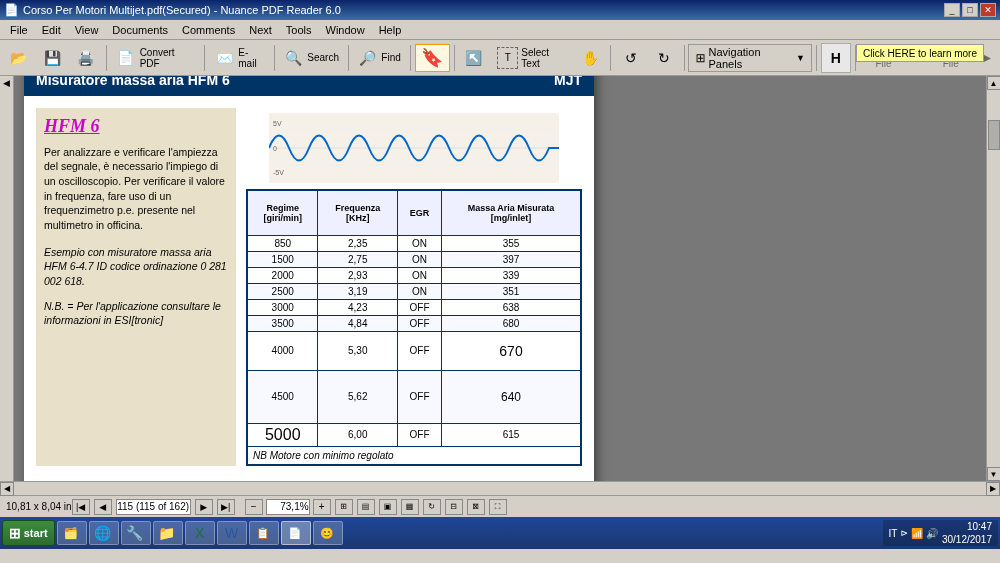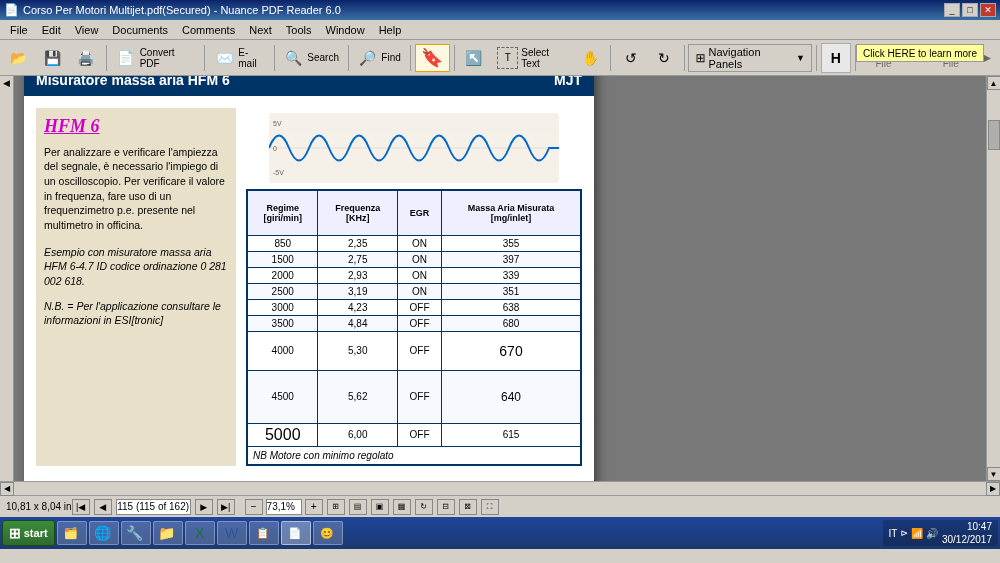--- a/index.html
+++ b/index.html
@@ -588,21 +588,21 @@
     <span>10,81 x 8,04 in</span>
   </div>
   <div class="status-center">
     <div class="nav-arrow-btn">|◀</div>
     <div class="nav-arrow-btn">◀</div>
     <input class="page-input" type="text" readonly="" style="width: 75px; height: 16px; border: 1px solid rgb(136, 136, 136); background: white; text-align: center; font-size: 10px;" value="115 (115 of 162)">
     <div class="nav-arrow-btn">▶</div>
     <div class="nav-arrow-btn">▶|</div>
     <div style="margin-left:6px; display:flex; align-items:center; gap:3px;">
       <div class="status-icon-btn">−</div>
-      <input class="zoom-input" type="text" readonly="" style="width: 36px; height: 16px; border: 1px solid rgb(136, 136, 136); background: white; text-align: left; font-size: 10px;" value="73,1%">
+      <input class="zoom-input" type="text" readonly="" style="width: 44px; height: 16px; border: 1px solid rgb(136, 136, 136); background: white; text-align: right; font-size: 10px;" value="73,1%">
       <div class="status-icon-btn">+</div>
     </div>
 
     <div class="status-icon-btn" style="font-size:8px;">⊞</div>
     <div class="status-icon-btn" style="font-size:8px;">▤</div>
     <div class="status-icon-btn" style="font-size:8px;">▣</div>
     <div class="status-icon-btn" style="font-size:8px;">▦</div>
     <div class="status-icon-btn" style="font-size:8px;">↻</div>
     <div class="status-icon-btn" style="font-size:8px;">⊟</div>
     <div class="status-icon-btn" style="font-size:8px;">⊠</div>

